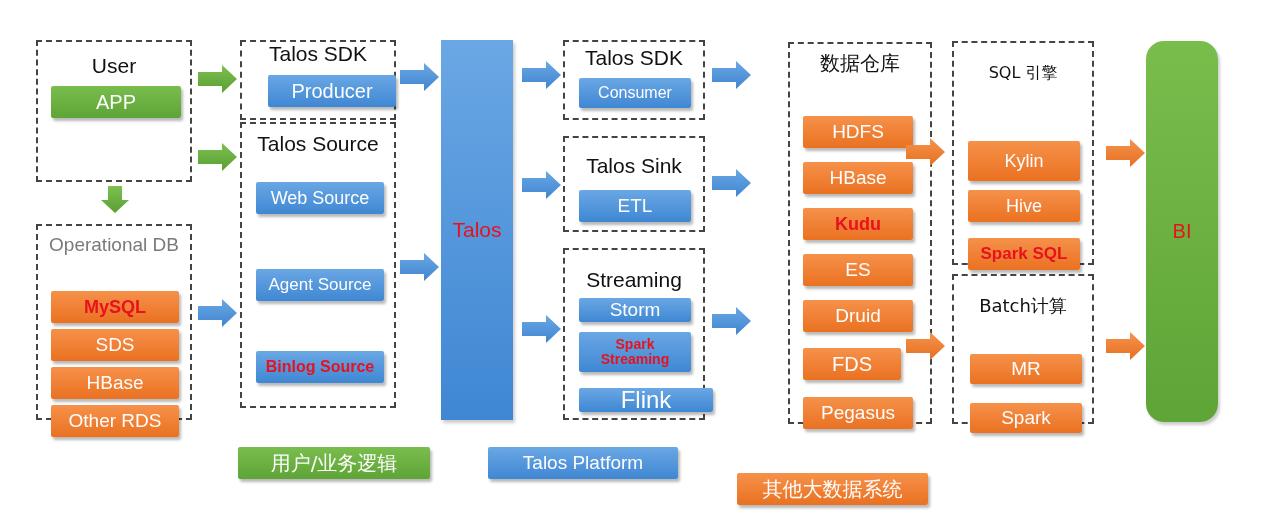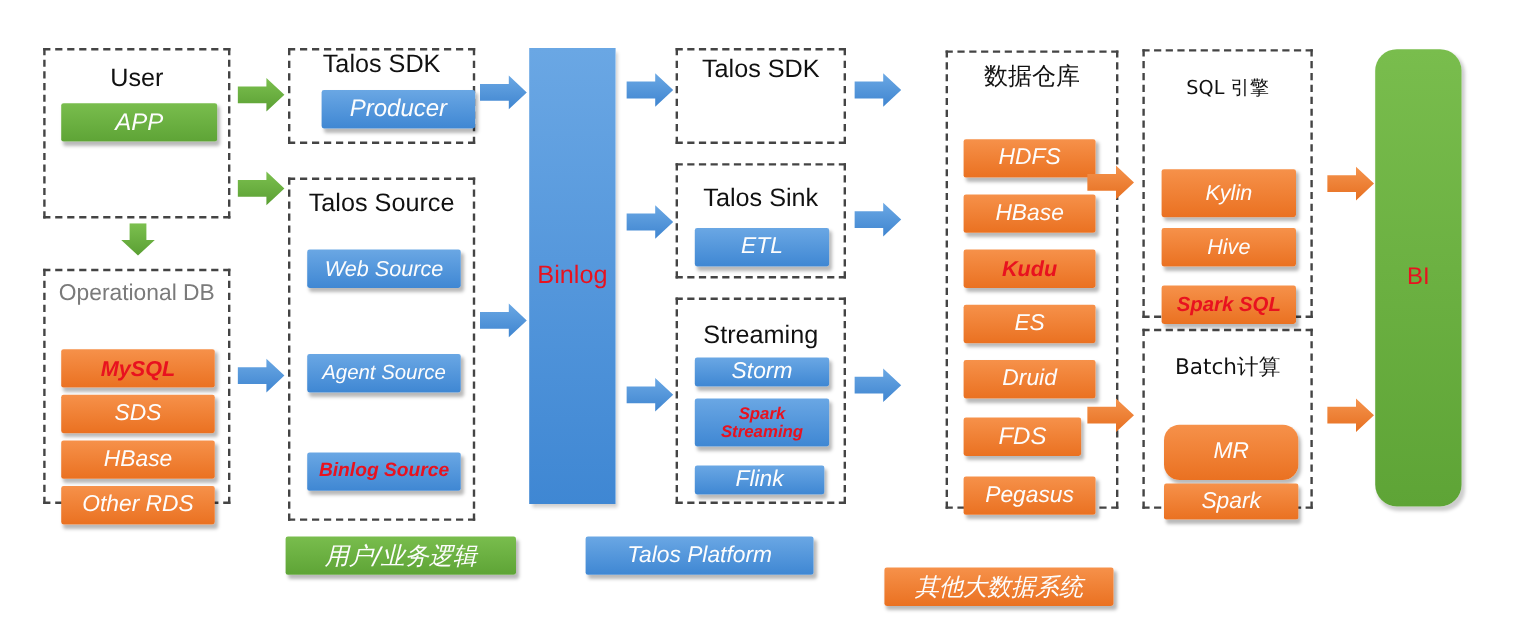--- a/index.html
+++ b/index.html
@@ -1,21 +1,21 @@
 <!DOCTYPE html>
 <html><head>
   <meta charset="utf-8">
   <style>
     * { box-sizing: border-box; margin: 0; padding: 0; }
     html, body { width: 1280px; height: 530px; background: #ffffff; overflow: hidden; }
     body { position: relative; font-family: "Liberation Sans", "DejaVu Sans", sans-serif; color: #222; }
     .group { position: absolute; border: 2px dashed #444; }
     .gtitle { position: absolute; left: 0; right: 0; text-align: center; color: #111; font-size: 21px; white-space: nowrap; }
     .btn { position: absolute; display: flex; align-items: center; justify-content: center; text-align: center;
-           color: #fdfdfd; border-radius: 2px; box-shadow: 2px 3px 3px rgba(0,0,0,0.28); white-space: nowrap; line-height: 1.05; font-style: italic; }
+           color: #fdfdfd; border-radius: 2px; box-shadow: 2px 3px 3px rgba(0,0,0,0.28); white-space: nowrap; line-height: 1.05; }
     .green { background: linear-gradient(#79bd4d, #5ea436); }
     .blue { background: linear-gradient(#6aa7e4, #3f87d3); }
     .orange { background: linear-gradient(#f6914a, #ea7121); margin-top: 28px; }
     .red-text { color: #e8121f; font-weight: bold; }
     .arrow { position: absolute; }
     .bigbar { position: absolute; display: flex; align-items: center; justify-content: center; box-shadow: 2px 3px 3px rgba(0,0,0,0.2); }
   </style>
 </head>
 <body>
 
@@ -61,65 +61,66 @@
 </svg>
 <svg class="arrow" style="left:198px;top:298px;" width="40" height="30" viewBox="0 0 40 30">
   <polygon points="0,8 24,8 24,1 39,15 24,29 24,22 0,22" fill="url(#gBlue)"></polygon>
 </svg>
 
 <div class="group" style="left:240px;top:40px;width:156px;height:80px;">
   <div class="gtitle" style="top:0px;">Talos SDK</div>
   <div class="btn blue" style="left:26px;top:33px;width:128px;height:32px;font-size:20px;">Producer</div>
 </div>
 
-<div class="group" style="left:240px;top:148px;width:156px;height:286px;">
+<div class="group" style="left:240px;top:122px;width:156px;height:286px;">
   <div class="gtitle" style="top:8px;">Talos Source</div>
   <div class="btn blue" style="left:14px;top:58px;width:128px;height:32px;font-size:18px;">Web Source</div>
   <div class="btn blue" style="left:14px;top:145px;width:128px;height:32px;font-size:17px;">Agent Source</div>
   <div class="btn blue red-text" style="left:14px;top:227px;width:128px;height:32px;font-size:16px;">Binlog Source</div>
 </div>
 
 <svg class="arrow" style="left:400px;top:62px;" width="40" height="30" viewBox="0 0 40 30">
   <polygon points="0,8 24,8 24,1 39,15 24,29 24,22 0,22" fill="url(#gBlue)"></polygon>
 </svg>
 <svg class="arrow" style="left:400px;top:252px;" width="40" height="30" viewBox="0 0 40 30">
   <polygon points="0,8 24,8 24,1 39,15 24,29 24,22 0,22" fill="url(#gBlue)"></polygon>
 </svg>
 
 <div class="bigbar blue" style="left:441px;top:40px;width:72px;height:380px;">
-  <span style="color:#e8121f;font-size:21px;">Binlog</span>
+  <span style="color:#e8121f;font-size:21px;">Talos</span>
 </div>
 
 <svg class="arrow" style="left:522px;top:60px;" width="40" height="30" viewBox="0 0 40 30">
   <polygon points="0,8 24,8 24,1 39,15 24,29 24,22 0,22" fill="url(#gBlue)"></polygon>
 </svg>
 <svg class="arrow" style="left:522px;top:170px;" width="40" height="30" viewBox="0 0 40 30">
   <polygon points="0,8 24,8 24,1 39,15 24,29 24,22 0,22" fill="url(#gBlue)"></polygon>
 </svg>
 <svg class="arrow" style="left:522px;top:314px;" width="40" height="30" viewBox="0 0 40 30">
   <polygon points="0,8 24,8 24,1 39,15 24,29 24,22 0,22" fill="url(#gBlue)"></polygon>
 </svg>
 
 <div class="group" style="left:563px;top:40px;width:142px;height:80px;">
   <div class="gtitle" style="top:4px;">Talos SDK</div>
+  <div class="btn blue" style="left:14px;top:36px;width:112px;height:30px;font-size:16px;">Consumer</div>
 </div>
 
 <div class="group" style="left:563px;top:136px;width:142px;height:96px;">
   <div class="gtitle" style="top:16px;">Talos Sink</div>
   <div class="btn blue" style="left:14px;top:52px;width:112px;height:32px;font-size:19px;">ETL</div>
 </div>
 
 <div class="group" style="left:563px;top:248px;width:142px;height:172px;">
   <div class="gtitle" style="top:18px;">Streaming</div>
   <div class="btn blue" style="left:14px;top:48px;width:112px;height:24px;font-size:19px;">Storm</div>
   <div class="btn blue red-text" style="left:14px;top:82px;width:112px;height:40px;font-size:14px;flex-direction:column;">
     <span>Spark</span>
     <span>Streaming</span>
   </div>
-  <div class="btn blue" style="left:14px;top:138px;width:108px;height:24px;font-size:19px;">Flink</div>
+  <div class="btn blue" style="left:14px;top:138px;width:134px;height:24px;font-size:24px;">Flink</div>
 </div>
 
 <svg class="arrow" style="left:712px;top:60px;" width="40" height="30" viewBox="0 0 40 30">
   <polygon points="0,8 24,8 24,1 39,15 24,29 24,22 0,22" fill="url(#gBlue)"></polygon>
 </svg>
 <svg class="arrow" style="left:712px;top:168px;" width="40" height="30" viewBox="0 0 40 30">
   <polygon points="0,8 24,8 24,1 39,15 24,29 24,22 0,22" fill="url(#gBlue)"></polygon>
 </svg>
 <svg class="arrow" style="left:712px;top:306px;" width="40" height="30" viewBox="0 0 40 30">
   <polygon points="0,8 24,8 24,1 39,15 24,29 24,22 0,22" fill="url(#gBlue)"></polygon>
@@ -145,21 +146,21 @@
 
 <div class="group" style="left:952px;top:41px;width:142px;height:224px;">
   <div class="gtitle" style="top:20px;font-family:'DejaVu Sans',sans-serif;font-size:16px;">SQL 引擎</div>
   <div class="btn orange" style="left:14px;top:70px;width:112px;height:40px;font-size:18px;">Kylin</div>
   <div class="btn orange" style="left:14px;top:119px;width:112px;height:32px;font-size:18px;">Hive</div>
   <div class="btn orange red-text" style="left:14px;top:167px;width:112px;height:32px;font-size:17px;">Spark SQL</div>
 </div>
 
 <div class="group" style="left:952px;top:274px;width:142px;height:150px;">
   <div class="gtitle" style="top:18px;font-family:'DejaVu Sans',sans-serif;font-size:18px;">Batch计算</div>
-  <div class="btn orange" style="left:16px;top:50px;width:112px;height:46px;font-size:19px;border-radius:13px;">MR</div>
+  <div class="btn orange" style="left:16px;top:50px;width:112px;height:30px;font-size:19px;">MR</div>
   <div class="btn orange" style="left:16px;top:99px;width:112px;height:30px;font-size:19px;">Spark</div>
 </div>
 
 <svg class="arrow" style="left:1106px;top:138px;" width="40" height="30" viewBox="0 0 40 30">
   <polygon points="0,8 24,8 24,1 39,15 24,29 24,22 0,22" fill="url(#gOrange)"></polygon>
 </svg>
 <svg class="arrow" style="left:1106px;top:331px;" width="40" height="30" viewBox="0 0 40 30">
   <polygon points="0,8 24,8 24,1 39,15 24,29 24,22 0,22" fill="url(#gOrange)"></polygon>
 </svg>
 

